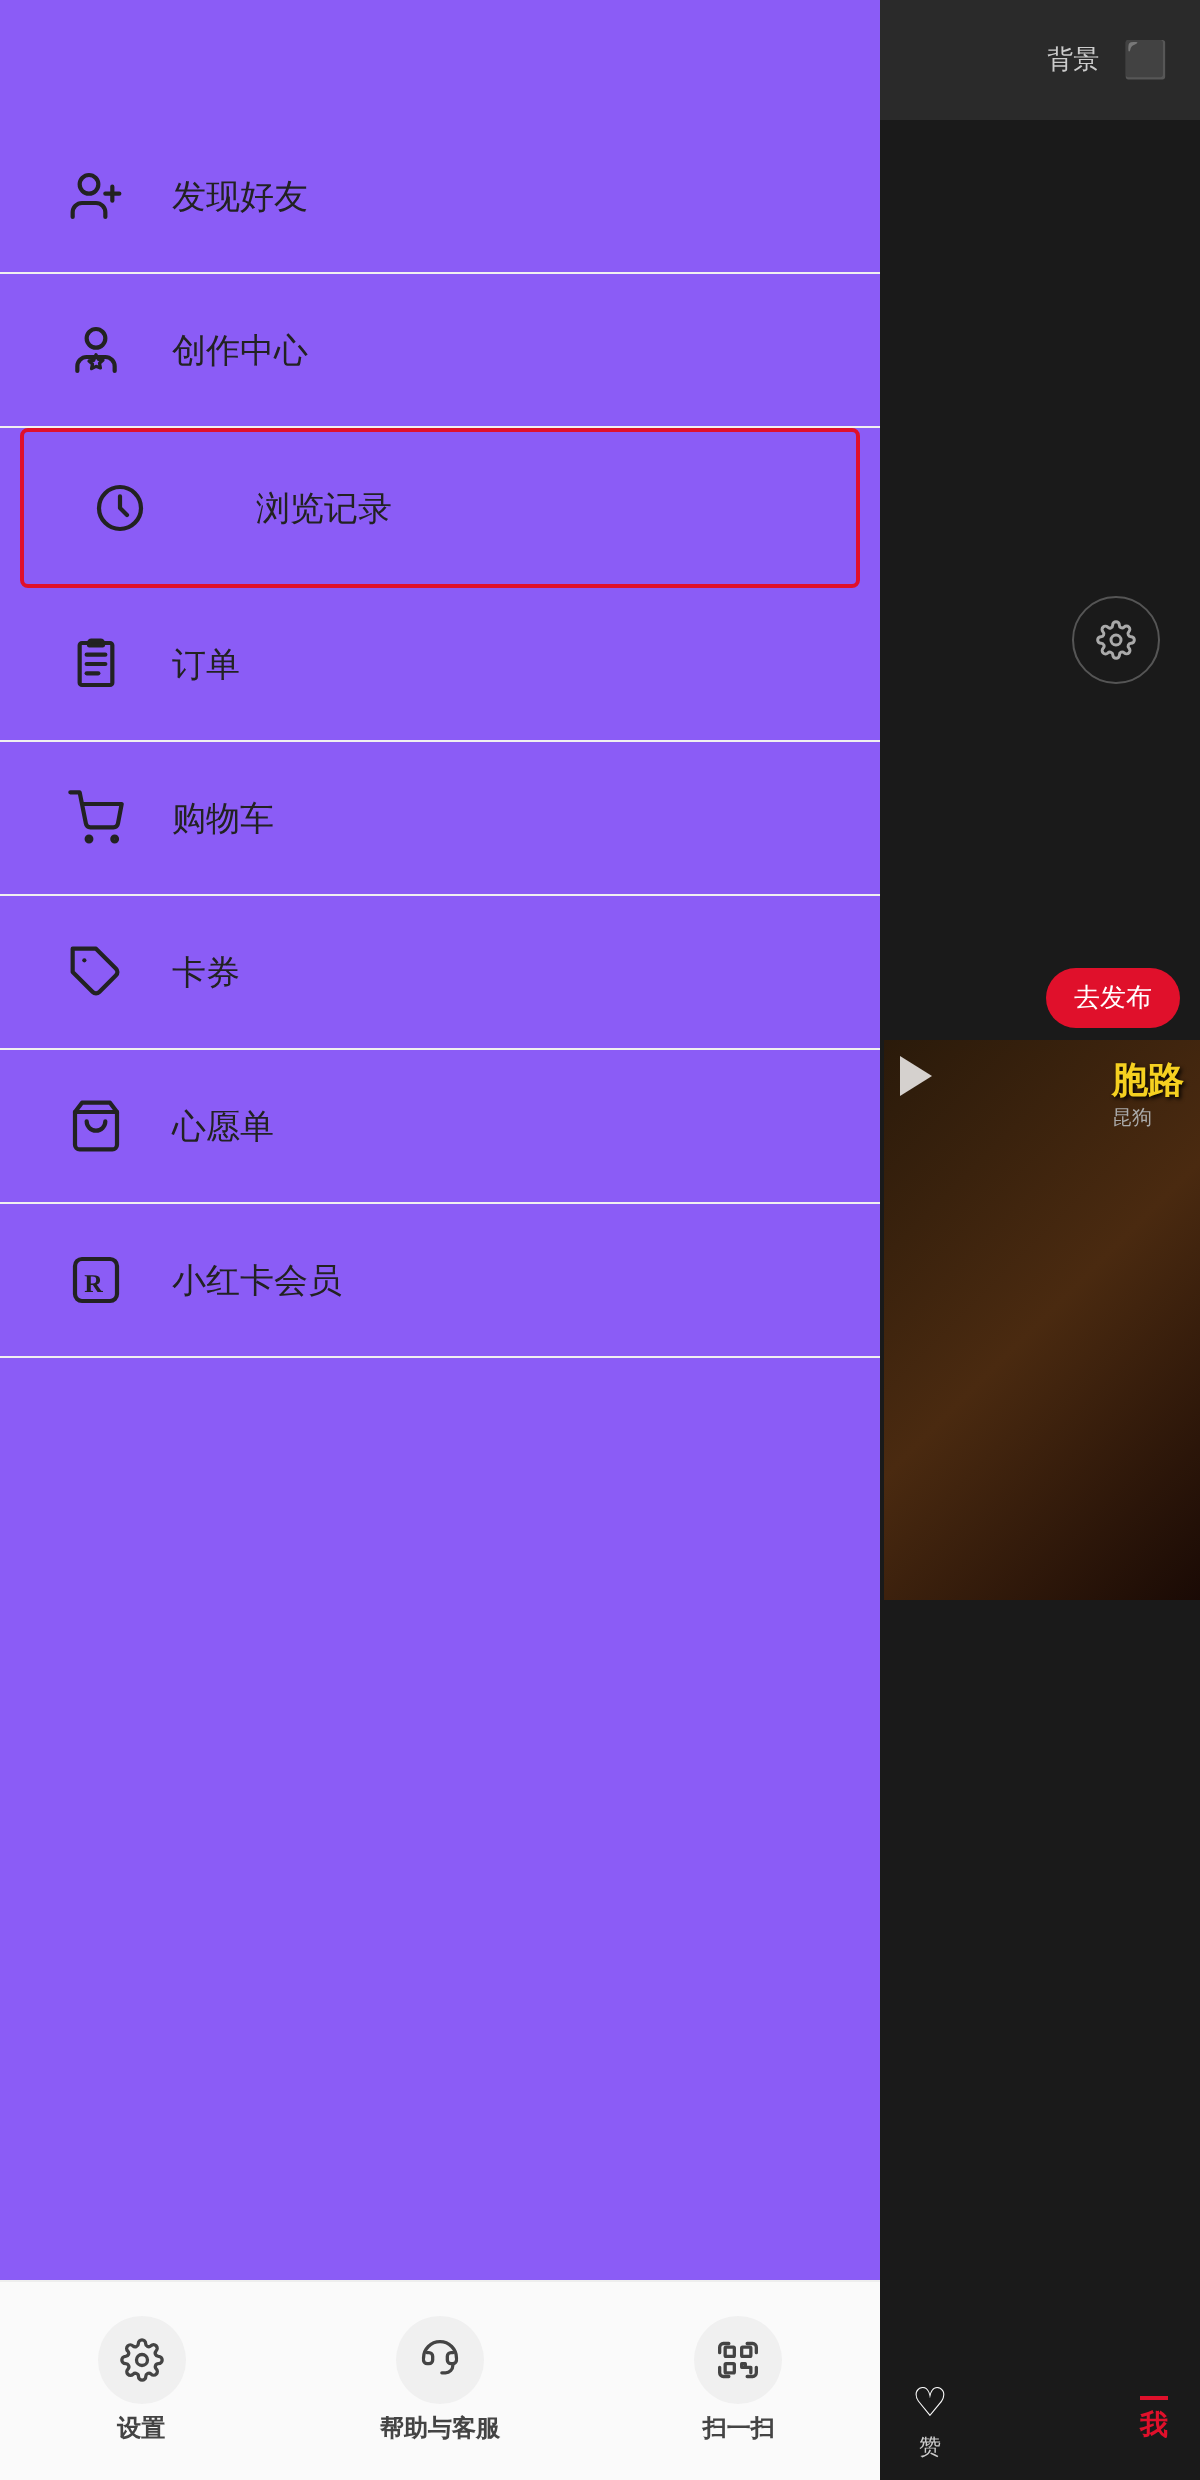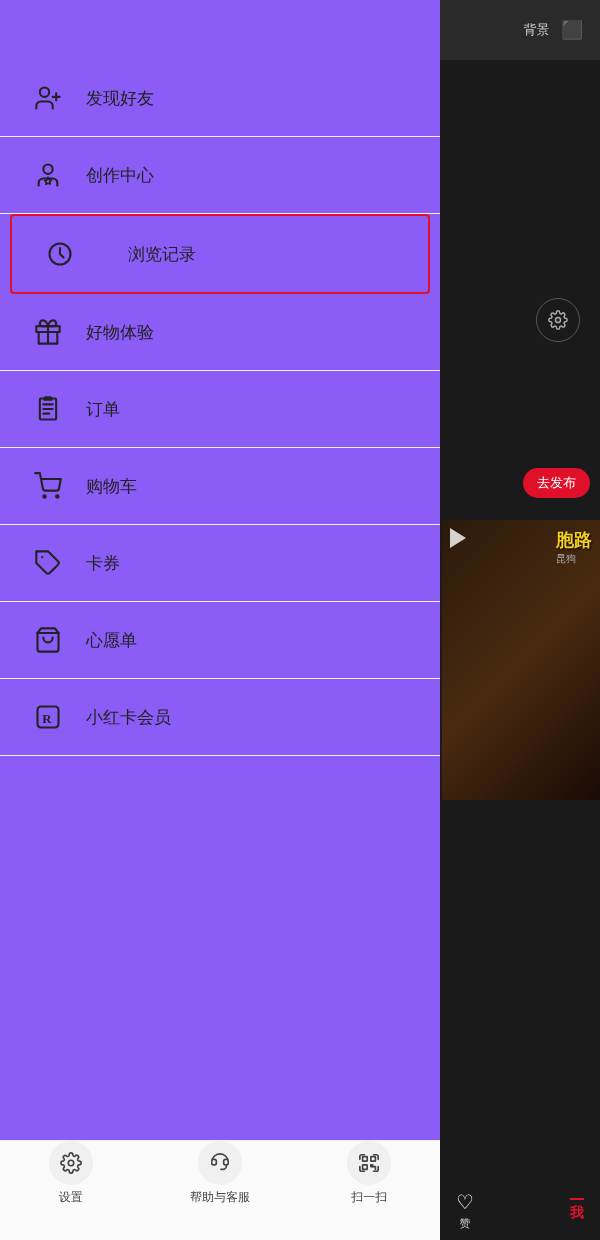--- a/index.html
+++ b/index.html
@@ -72,21 +72,21 @@
       align-items: center;
       justify-content: center;
       color: #aaa;
       font-size: 18px;
     }
 
     
     .go-publish-btn {
       position: absolute;
       right: 10px;
-      top: 468px;
+      top: 484px;
       background: #e0102b;
       color: white;
       border-radius: 16px;
       padding: 6px 14px;
       font-size: 13px;
       display: flex;
       align-items: center;
     }
 
     
@@ -235,22 +235,23 @@
     
     .bottom-toolbar {
       position: absolute;
       left: 0;
       bottom: 0;
       width: 440px;
       height: 100px;
       background: #fafafa;
       border-top: 1px solid #eee;
       display: flex;
-      align-items: flex-start;
+      align-items: center;
       justify-content: space-around;
+      font-weight: bold;
     }
 
     .toolbar-item {
       display: flex;
       flex-direction: column;
       align-items: center;
       gap: 4px;
       cursor: pointer;
     }
 
@@ -355,32 +356,20 @@
         <svg viewBox="0 0 24 24">
           <circle cx="12" cy="12" r="9"></circle>
           <polyline points="12 7 12 12 15 15"></polyline>
         </svg>
       </div>
       <span class="menu-label">浏览记录</span>
     </div>
 
 
 
-    <div class="menu-item">
-      <div class="menu-icon">
-        <svg viewBox="0 0 24 24">
-          <polyline points="20 12 20 22 4 22 4 12"></polyline>
-          <rect x="2" y="7" width="20" height="5"></rect>
-          <line x1="12" y1="22" x2="12" y2="7"></line>
-          <path d="M12 7H7.5a2.5 2.5 0 0 1 0-5C11 2 12 7 12 7z"></path>
-          <path d="M12 7h4.5a2.5 2.5 0 0 0 0-5C13 2 12 7 12 7z"></path>
-        </svg>
-      </div>
-      <span class="menu-label">好物体验</span>
-    </div>
 
     <div class="menu-item">
       <div class="menu-icon">
         <svg viewBox="0 0 24 24">
           <rect x="5" y="3" width="14" height="18" rx="1"></rect>
           <line x1="8" y1="8" x2="16" y2="8"></line>
           <line x1="8" y1="12" x2="16" y2="12"></line>
           <line x1="8" y1="16" x2="13" y2="16"></line>
           <path d="M9 3a1 1 0 0 1 1-1h4a1 1 0 0 1 1 1v1H9V3z"></path>
         </svg>

